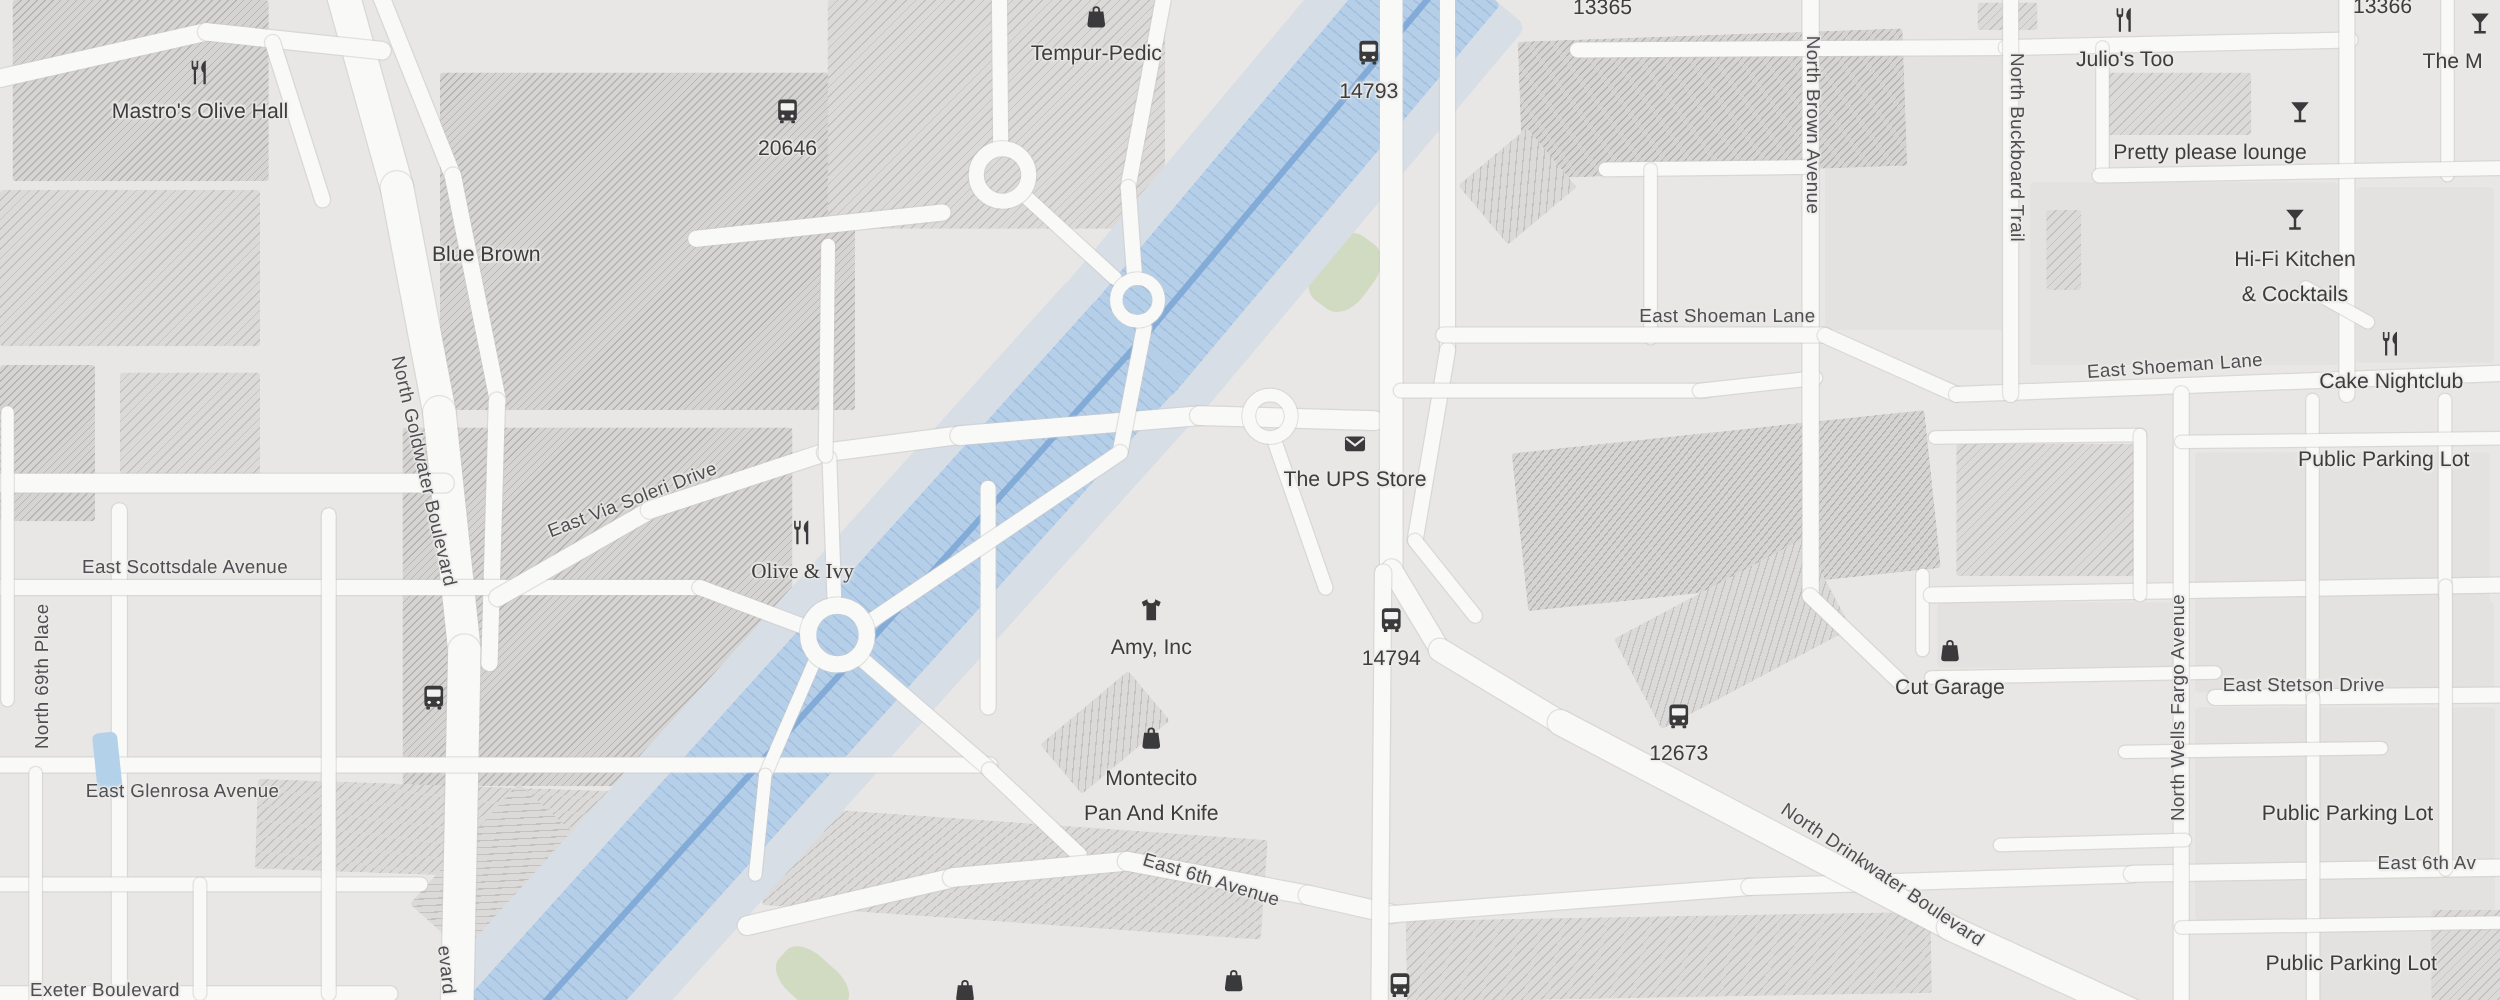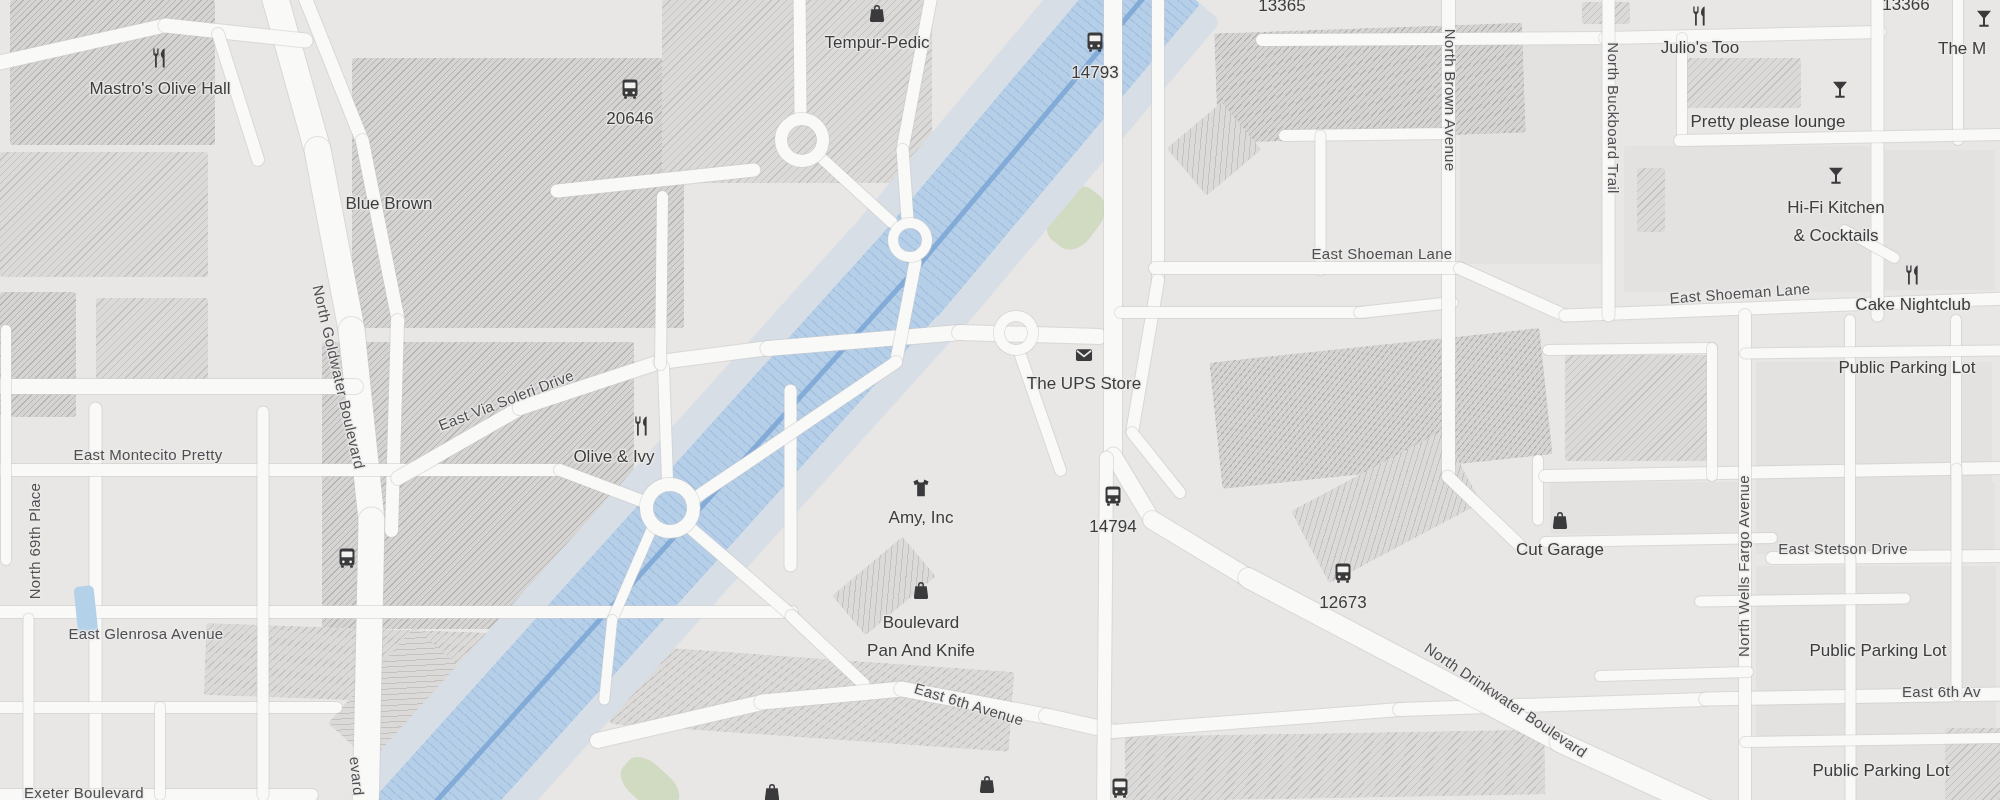--- a/index.html
+++ b/index.html
@@ -162,21 +162,21 @@
     <div class="road" style="left: 1739.99px; top: 346.5px; width: 270.017px; height: 10px; border-radius: 5px; transform: rotate(-0.661076deg);"></div>
     <div class="road" style="left: 1643px; top: 407px; width: 138px; height: 10px; border-radius: 5px; transform: rotate(90deg);"></div>
     <div class="ring" style="left: 640px; top: 478px; width: 34px; height: 34px; border-width: 13px;"></div>
     <div class="ring" style="left: 775px; top: 113px; width: 30px; height: 30px; border-width: 12px;"></div>
     <div class="ring" style="left: 888px; top: 218px; width: 24px; height: 24px; border-width: 10px;"></div>
     <div class="ring" style="left: 994px; top: 311px; width: 24px; height: 24px; border-width: 10px;"></div>
     <div class="pool" style="left: 76px; top: 586px; width: 20px; height: 50px; transform: rotate(-6deg);"></div>
     <div class="slabel" style="left: 339px; top: 377px; transform: translate(-50%, -50%) rotate(77deg);">North Goldwater Boulevard</div>
     <div class="slabel" style="left: 357px; top: 776px; transform: translate(-50%, -50%) rotate(84deg);">evard</div>
     <div class="slabel" style="left: 506px; top: 400px; transform: translate(-50%, -50%) rotate(-21deg);">East Via Soleri Drive</div>
-    <div class="slabel" style="left: 148px; top: 454px; transform: translate(-50%, -50%) rotate(0deg);">East Montecito Pretty</div>
+    <div class="slabel" style="left: 148px; top: 454px; transform: translate(-50%, -50%) rotate(0deg);">East Scottsdale Avenue</div>
     <div class="slabel" style="left: 34px; top: 541px; transform: translate(-50%, -50%) rotate(-90deg);">North 69th Place</div>
     <div class="slabel" style="left: 146px; top: 633px; transform: translate(-50%, -50%) rotate(0deg);">East Glenrosa Avenue</div>
     <div class="slabel" style="left: 84px; top: 792px; transform: translate(-50%, -50%) rotate(0deg);">Exeter Boulevard</div>
     <div class="slabel" style="left: 1450px; top: 100px; transform: translate(-50%, -50%) rotate(90deg);">North Brown Avenue</div>
     <div class="slabel" style="left: 1613px; top: 118px; transform: translate(-50%, -50%) rotate(90deg);">North Buckboard Trail</div>
     <div class="slabel" style="left: 1382px; top: 253px; transform: translate(-50%, -50%) rotate(0deg);">East Shoeman Lane</div>
     <div class="slabel" style="left: 1740px; top: 293px; transform: translate(-50%, -50%) rotate(-4deg);">East Shoeman Lane</div>
     <div class="slabel" style="left: 1843px; top: 548px; transform: translate(-50%, -50%) rotate(0deg);">East Stetson Drive</div>
     <div class="slabel" style="left: 1743px; top: 566px; transform: translate(-50%, -50%) rotate(-90deg);">North Wells Fargo Avenue</div>
     <div class="slabel" style="left: 1506px; top: 700px; transform: translate(-50%, -50%) rotate(34deg);">North Drinkwater Boulevard</div>
@@ -257,21 +257,21 @@
       </span>
       <div class="plabel" style="left: 1084px; top: 384px;">The UPS Store</div>
     </div>
     <div class="poi">
       <span class="icn" style="left: 642px; top: 426px;">
         <svg viewBox="0 0 20 20" fill="#3a3a3c">
           <path d="M6 1.4v4.4h-.9V1.4H3.9v4.6a2.3 2.3 0 0 0 1.6 2.2v10.4h1.6V8.2A2.3 2.3 0 0 0 8.7 6V1.4H7.5v4.4H6z"></path>
           <path d="M13.9 1.3c-1.9 1.1-3 3.3-3 5.5 0 1.5.6 2.7 1.6 3.4v8.4h1.7V1.3z"></path>
         </svg>
       </span>
-      <div class="plabel" style="left: 614px; top: 457px;">Olive &amp; Ivy</div>
+      <div class="plabel" style="left: 642px; top: 457px; font-family: Liberation Serif, serif;">Olive &amp; Ivy</div>
     </div>
     <div class="poi">
       <span class="icn" style="left: 921px; top: 488px;">
         <svg viewBox="0 0 20 20" fill="#3a3a3c">
           <path d="M7.1 2.2a2.9 2.9 0 0 0 5.8 0l4 2-1.3 3.2-2.1-.9v11H6.5v-11l-2.1.9L3.1 4.2z"></path>
         </svg>
       </span>
       <div class="plabel" style="left: 921px; top: 518px;">Amy, Inc</div>
     </div>
     <div class="poi">
@@ -284,21 +284,21 @@
       <div class="plabel" style="left: 1560px; top: 550px;">Cut Garage</div>
     </div>
     <div class="poi">
       <span class="icn" style="left: 921px; top: 590px;">
         <svg viewBox="0 0 20 20" fill="#3a3a3c">
           <path d="M7.3 7V5.4a2.7 2.7 0 0 1 5.4 0V7h-1.3V5.4a1.4 1.4 0 0 0-2.8 0V7z"></path>
           <path d="M4.8 6.6h10.4l1.2 9.2a2.1 2.1 0 0 1-2.1 2.4H5.7a2.1 2.1 0 0 1-2.1-2.4z"></path>
         </svg>
       </span>
       <div class="plabel" style="left: 921px; top: 637px;">
-        <div>Boulevard</div>
+        <div>Montecito</div>
         <div>Pan And Knife</div>
       </div>
     </div>
     <div class="poi">
       <div class="plabel" style="left: 1907px; top: 368px;">Public Parking Lot</div>
     </div>
     <div class="poi">
       <div class="plabel" style="left: 1878px; top: 651px;">Public Parking Lot</div>
     </div>
     <div class="poi">

